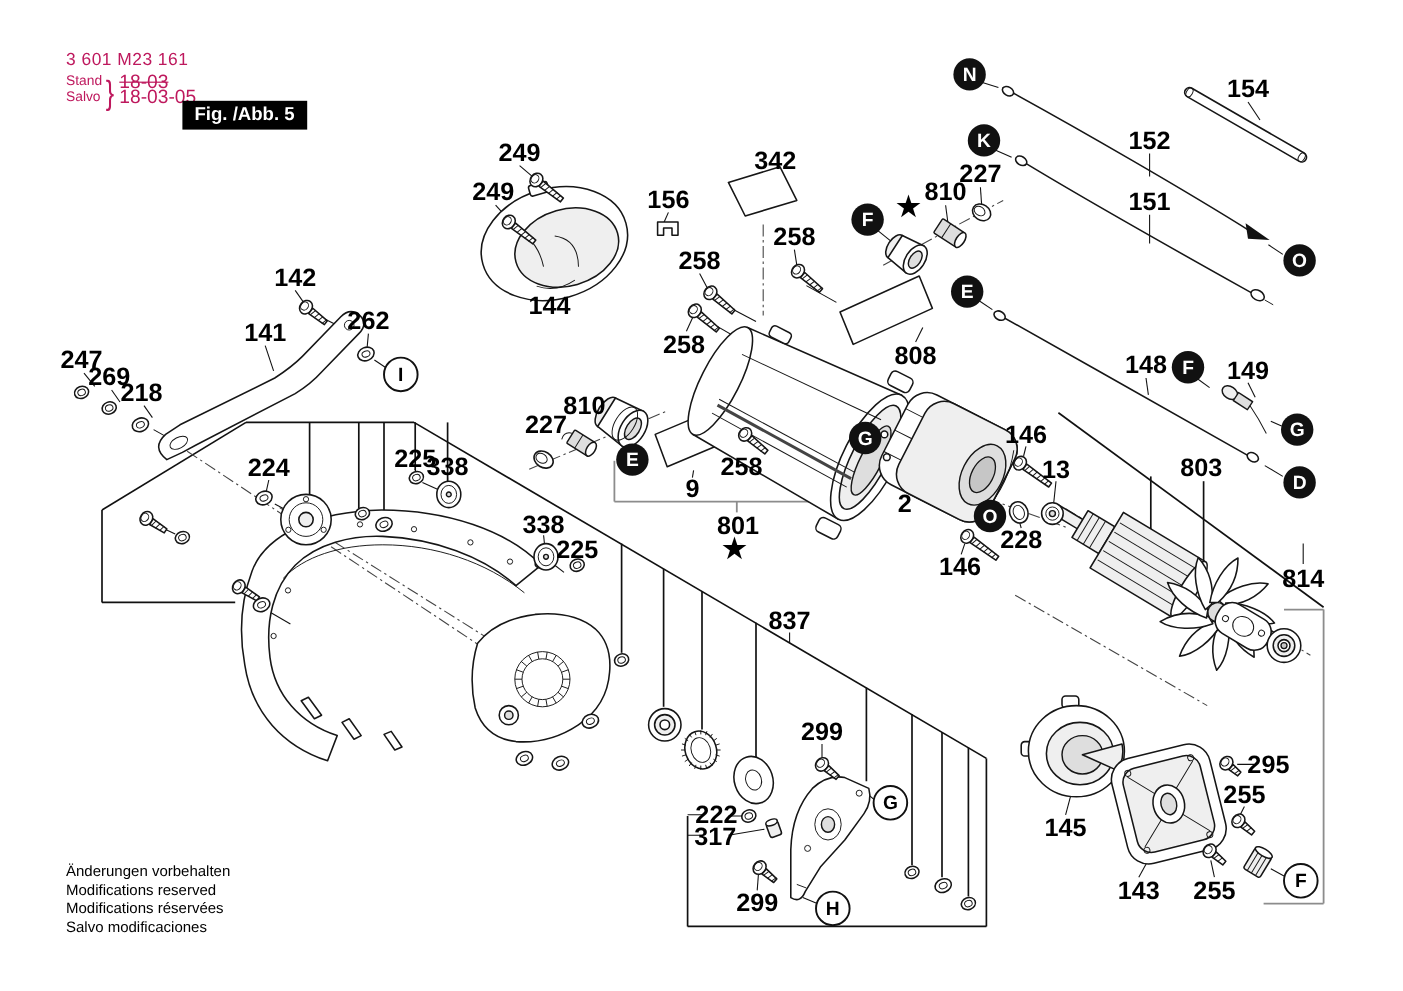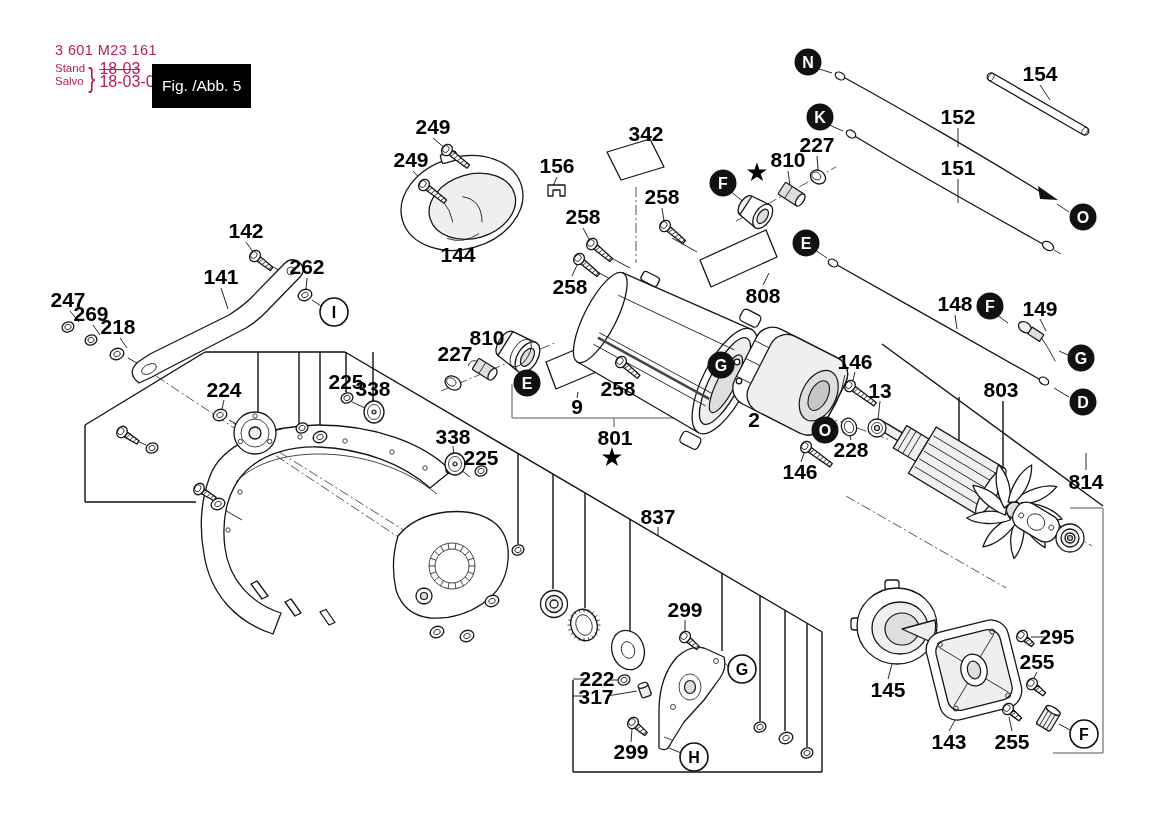--- a/index.html
+++ b/index.html
@@ -6,22 +6,22 @@
   #stage{position:relative;width:1169px;height:826px;background:#fff;
          font-family:"Liberation Sans",sans-serif;overflow:hidden}
   #diagram{position:absolute;left:0;top:0}
   .hdr{position:absolute;left:55px;top:42px;color:#be185d}
   .pn{font-size:14.5px;letter-spacing:.4px;white-space:nowrap}
   .rev{display:flex;margin-top:4px}
   .rev .lbls{font-size:11.5px;line-height:13px}
   .rev .brace{font-size:28px;font-weight:400;margin:0 3px 0 2px;transform:scaleX(.75)}
   .rev .vals{font-size:16px;line-height:13px}
   .struck{text-decoration:line-through}
-  .figbox{position:absolute;left:152px;top:64px;background:#000;color:#fff;
-          font-weight:normal;font-size:15.5px;padding:13px 10px;white-space:nowrap}
+  .figbox{position:absolute;left:152px;top:84px;background:#000;color:#fff;
+          font-weight:bold;font-size:15.5px;padding:3px 10px;white-space:nowrap}
   .ftr{position:absolute;left:55px;top:719px;font-size:12.5px;line-height:15.5px;color:#000}
   
   .ln{stroke:#161616;stroke-width:1.3;fill:none;stroke-linecap:round;stroke-linejoin:round}
   .w{stroke:#161616;stroke-width:1.3;fill:#fff;stroke-linejoin:round}
   .f1{stroke:#161616;stroke-width:1.3;fill:#efefef;stroke-linejoin:round}
   .f2{stroke:#161616;stroke-width:1.2;fill:#dedede;stroke-linejoin:round}
   .f3{stroke:#161616;stroke-width:1.1;fill:#c6c6c6}
   .thin{stroke:#161616;stroke-width:.8;fill:none}
   .callout{font:bold 21px "Liberation Sans",sans-serif;fill:#000;text-anchor:middle}
   .ltrW{font:bold 16px "Liberation Sans",sans-serif;fill:#fff;text-anchor:middle}
@@ -819,13 +819,19 @@
       </div>
       <div class="brace">}</div>
       <div class="vals">
         <div class="struck">18-03</div>
         <div>18-03-05</div>
       </div>
     </div>
   </div>
   <div class="figbox">Fig. /Abb. 5</div>
 
+  <div class="ftr">
+    <div>Änderungen vorbehalten</div>
+    <div>Modifications reserved</div>
+    <div>Modifications réservées</div>
+    <div>Salvo modificaciones</div>
+  </div>
 </div>
 
 </body></html>

